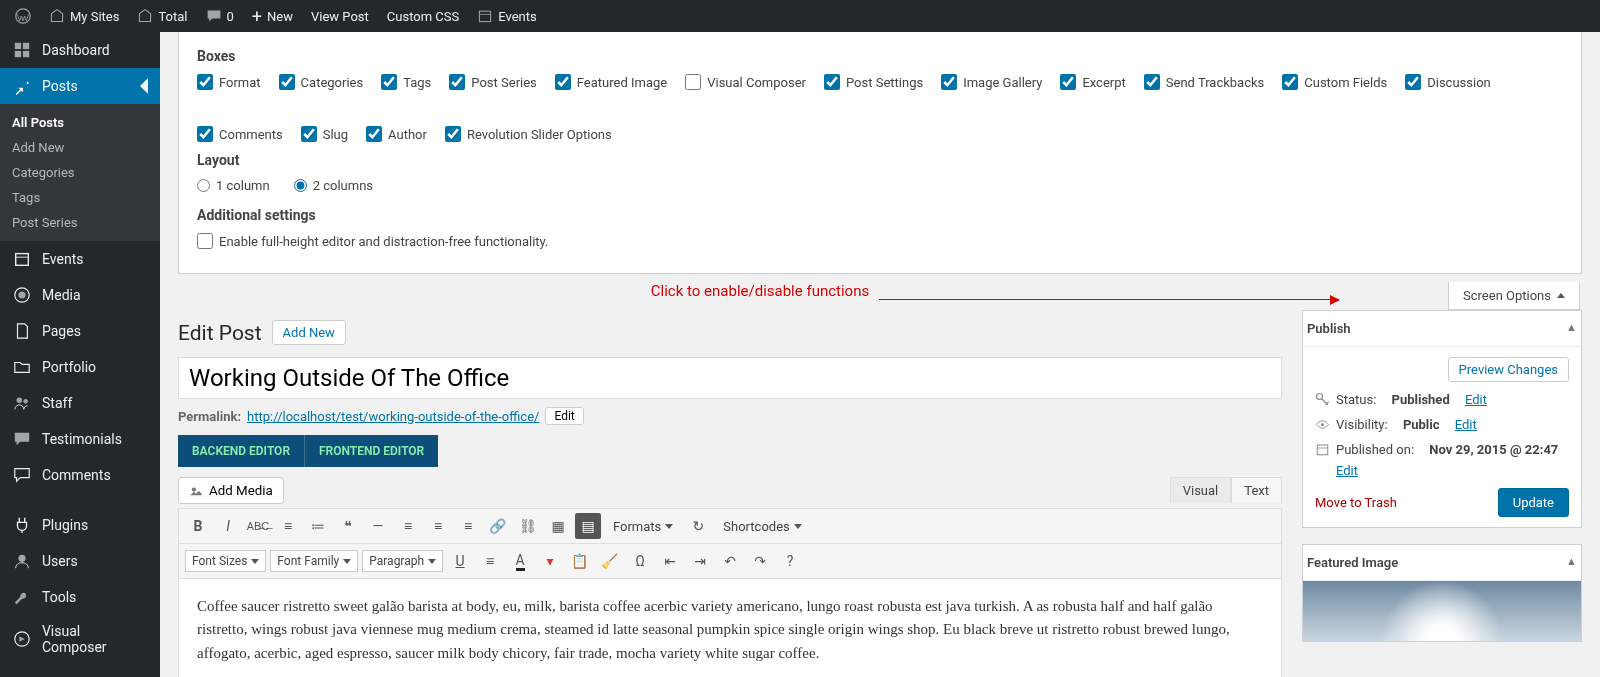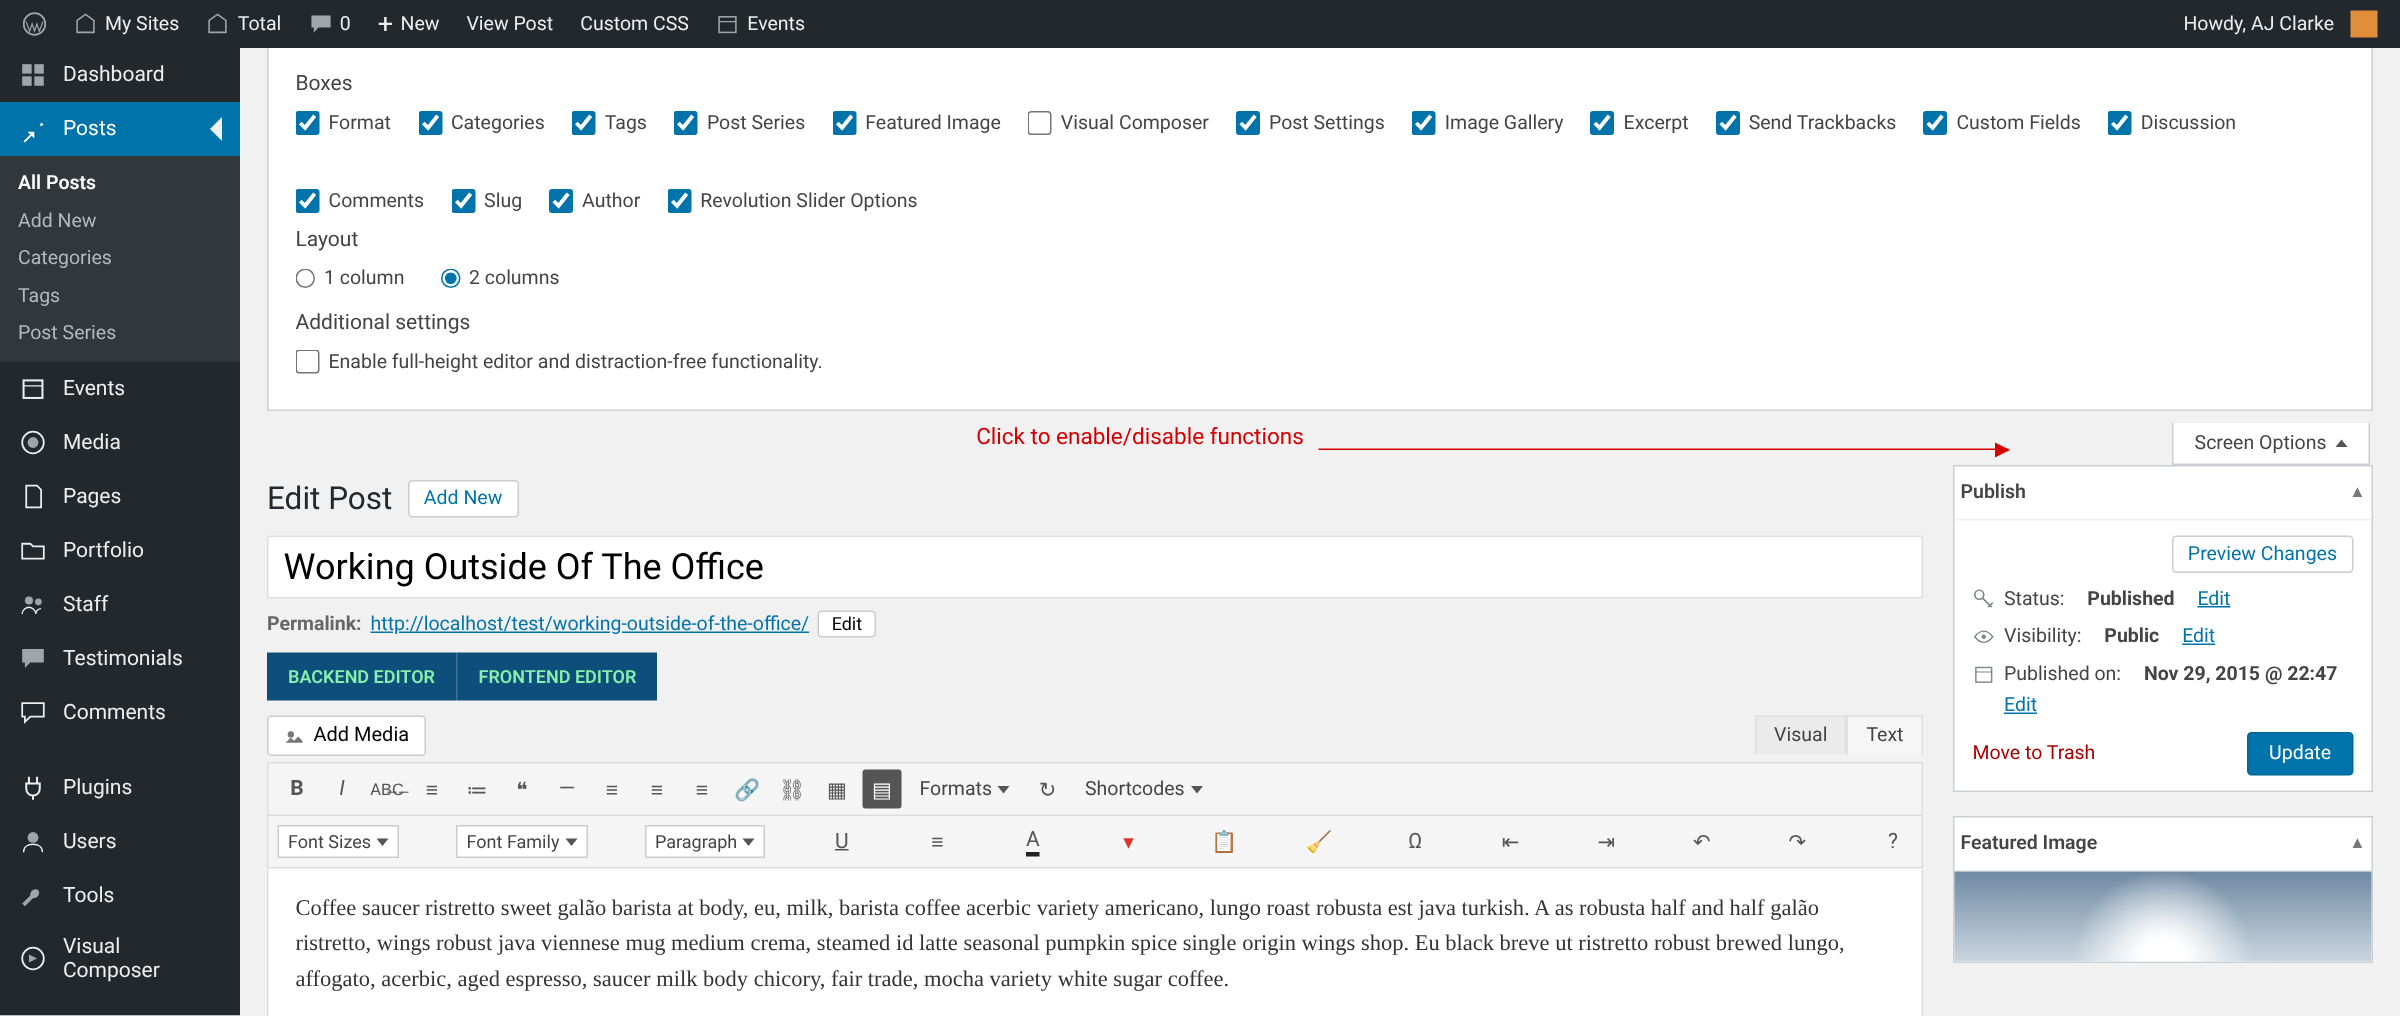--- a/index.html
+++ b/index.html
@@ -16,21 +16,21 @@
 .side-item .ico { width:20px; height:20px; display:flex; align-items:center; justify-content:center; }
 .side-item .ico svg { width:18px; height:18px; fill:#a0a5aa; }
 .side-item.current { background:#0073aa; color:#fff; }
 .side-item.current .ico svg { fill:#fff; }
 .side-item.current::after { content:""; margin-left:auto; width:0; height:0; border-top:8px solid transparent; border-bottom:8px solid transparent; border-right:8px solid #f1f1f1; }
 .sub { background:#32373c; padding:6px 0; }
 .sub .sub-item { padding:5px 12px; color:#b4b9be; cursor:pointer; font-size:13px; }
 .sub .sub-item.active { color:#fff; font-weight:600; }
 .content { flex:1; overflow:auto; }
 .options-panel { background:#fff; border:1px solid #ccd0d4; margin:0 18px 0 18px; padding:16px 18px 18px; border-top:none; }
-.options-panel h5 { font-size:14px; font-weight:400; margin-bottom:10px; }
+.options-panel h5 { font-size:14px; font-weight:700; margin-bottom:10px; }
 .chk-row { display:flex; flex-wrap:wrap; gap:18px; margin-bottom:6px; }
 .chk { display:flex; align-items:center; gap:6px; cursor:pointer; }
 .chk input { width:16px; height:16px; accent-color:#0073aa; }
 .radio-row { display:flex; gap:24px; margin:6px 0 14px; }
 .radio-row label { display:flex; align-items:center; gap:6px; }
 .radio-row input { accent-color:#0073aa; }
 .screen-options-tab { float:right; background:#fff; border:1px solid #ccd0d4; border-top:none; padding:6px 14px; margin-right:18px; cursor:pointer; font-size:13px; display:flex; align-items:center; gap:6px; }
 .annotation { color:#d40000; font-size:15px; display:flex; align-items:flex-end; margin:8px 0 0; }
 .annotation .line { flex:none; width:460px; height:0; border-top:1px solid #d40000; margin-left:10px; position:relative; }
 .annotation .line::after{ content:""; position:absolute; right:-1px; top:-5px; width:0; height:0; border-left:10px solid #d40000; border-top:5px solid transparent; border-bottom:5px solid transparent; }
@@ -63,21 +63,21 @@
 .inside .row { margin-bottom:10px; display:flex; align-items:center; gap:6px; }
 .inside .row svg { width:15px; height:15px; fill:#82878c; flex:none; }
 .inside a { color:#0073aa; text-decoration:underline; }
 .trash { color:#a00; cursor:pointer; }
 .pub-actions { display:flex; justify-content:space-between; align-items:center; margin-top:10px; }
 .feat-img { width:100%; height:60px; background:linear-gradient(#6f8aa3,#c9d6df); background-image:radial-gradient(circle at 50% 100%, #fff 10%, transparent 40%), linear-gradient(#6f8aa3,#c9d6df); }
 .chev { width:0;height:0;border-left:4px solid transparent;border-right:4px solid transparent; }
 .chev.up { border-bottom:5px solid #555; }
 .chev.down { border-top:5px solid #555; }
 .clearfix::after { content:""; display:block; clear:both; }
-.toolbar-row2 { border-top:none;justify-content:space-between; }
+.toolbar-row2 { border-top:none; }
 .dropdown-txt { display:flex; align-items:center; gap:4px; padding:0 8px; cursor:pointer; }
 </style>
 </head>
 <body>
 
 <div class="adminbar">
   <div class="left">
     <div class="item">
         <svg viewBox="0 0 20 20">
           <circle cx="10" cy="10" r="9" fill="none" stroke="#a0a5aa" stroke-width="1.5"></circle>
@@ -111,26 +111,20 @@
       </div>
     <div class="item">
         <span>Custom CSS</span>
       </div>
     <div class="item">
         <svg viewBox="0 0 20 20">
           <rect x="3" y="4" width="14" height="13" fill="none" stroke="#a0a5aa" stroke-width="1.3"></rect>
           <line x1="3" y1="8" x2="17" y2="8" stroke="#a0a5aa"></line>
         </svg>
         <span>Events</span>
-      </div>
-  </div>
-  <div class="right">
-    <div class="item">
-        <span>Howdy, AJ Clarke</span>
-        <span class="avatar"></span>
       </div>
   </div>
 </div>
 
 <div class="wrap">
 
   <div class="sidebar" id="sidebar">
       <div class="side-item">
         <span class="ico">
           <svg viewBox="0 0 20 20">

